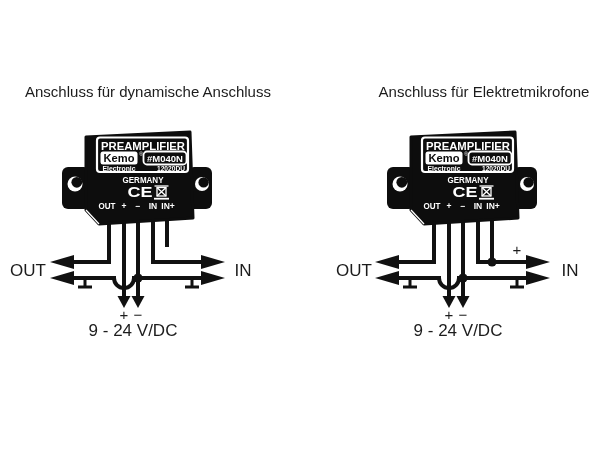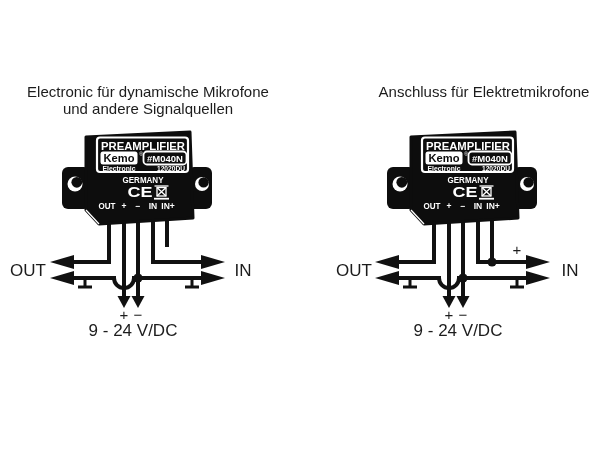--- a/index.html
+++ b/index.html
@@ -18,22 +18,21 @@
   .mtext{fill:#fff;font-weight:bold;}
   .mbody{fill:#0d0d0d;stroke:#0d0d0d;stroke-width:3;stroke-linejoin:round;}
   .wln{stroke:#fff;fill:none;}
 </style>
 </head>
 <body>
 
 <div id="stage">
 
   <div class="title" id="left-title">
-    <div>Electronic für dynamische Mikrofone</div>
-    <div>und andere Signalquellen</div>
+    <div>Anschluss für dynamische Anschluss</div>
   </div>
 
   <div class="title" id="right-title">
     <div>Anschluss für Elektretmikrofone</div>
   </div>
 
   <svg width="600" height="450" viewBox="0 0 600 450">
 
     <g>
       <path class="wire" d="M109,212 V262 H74"></path>

